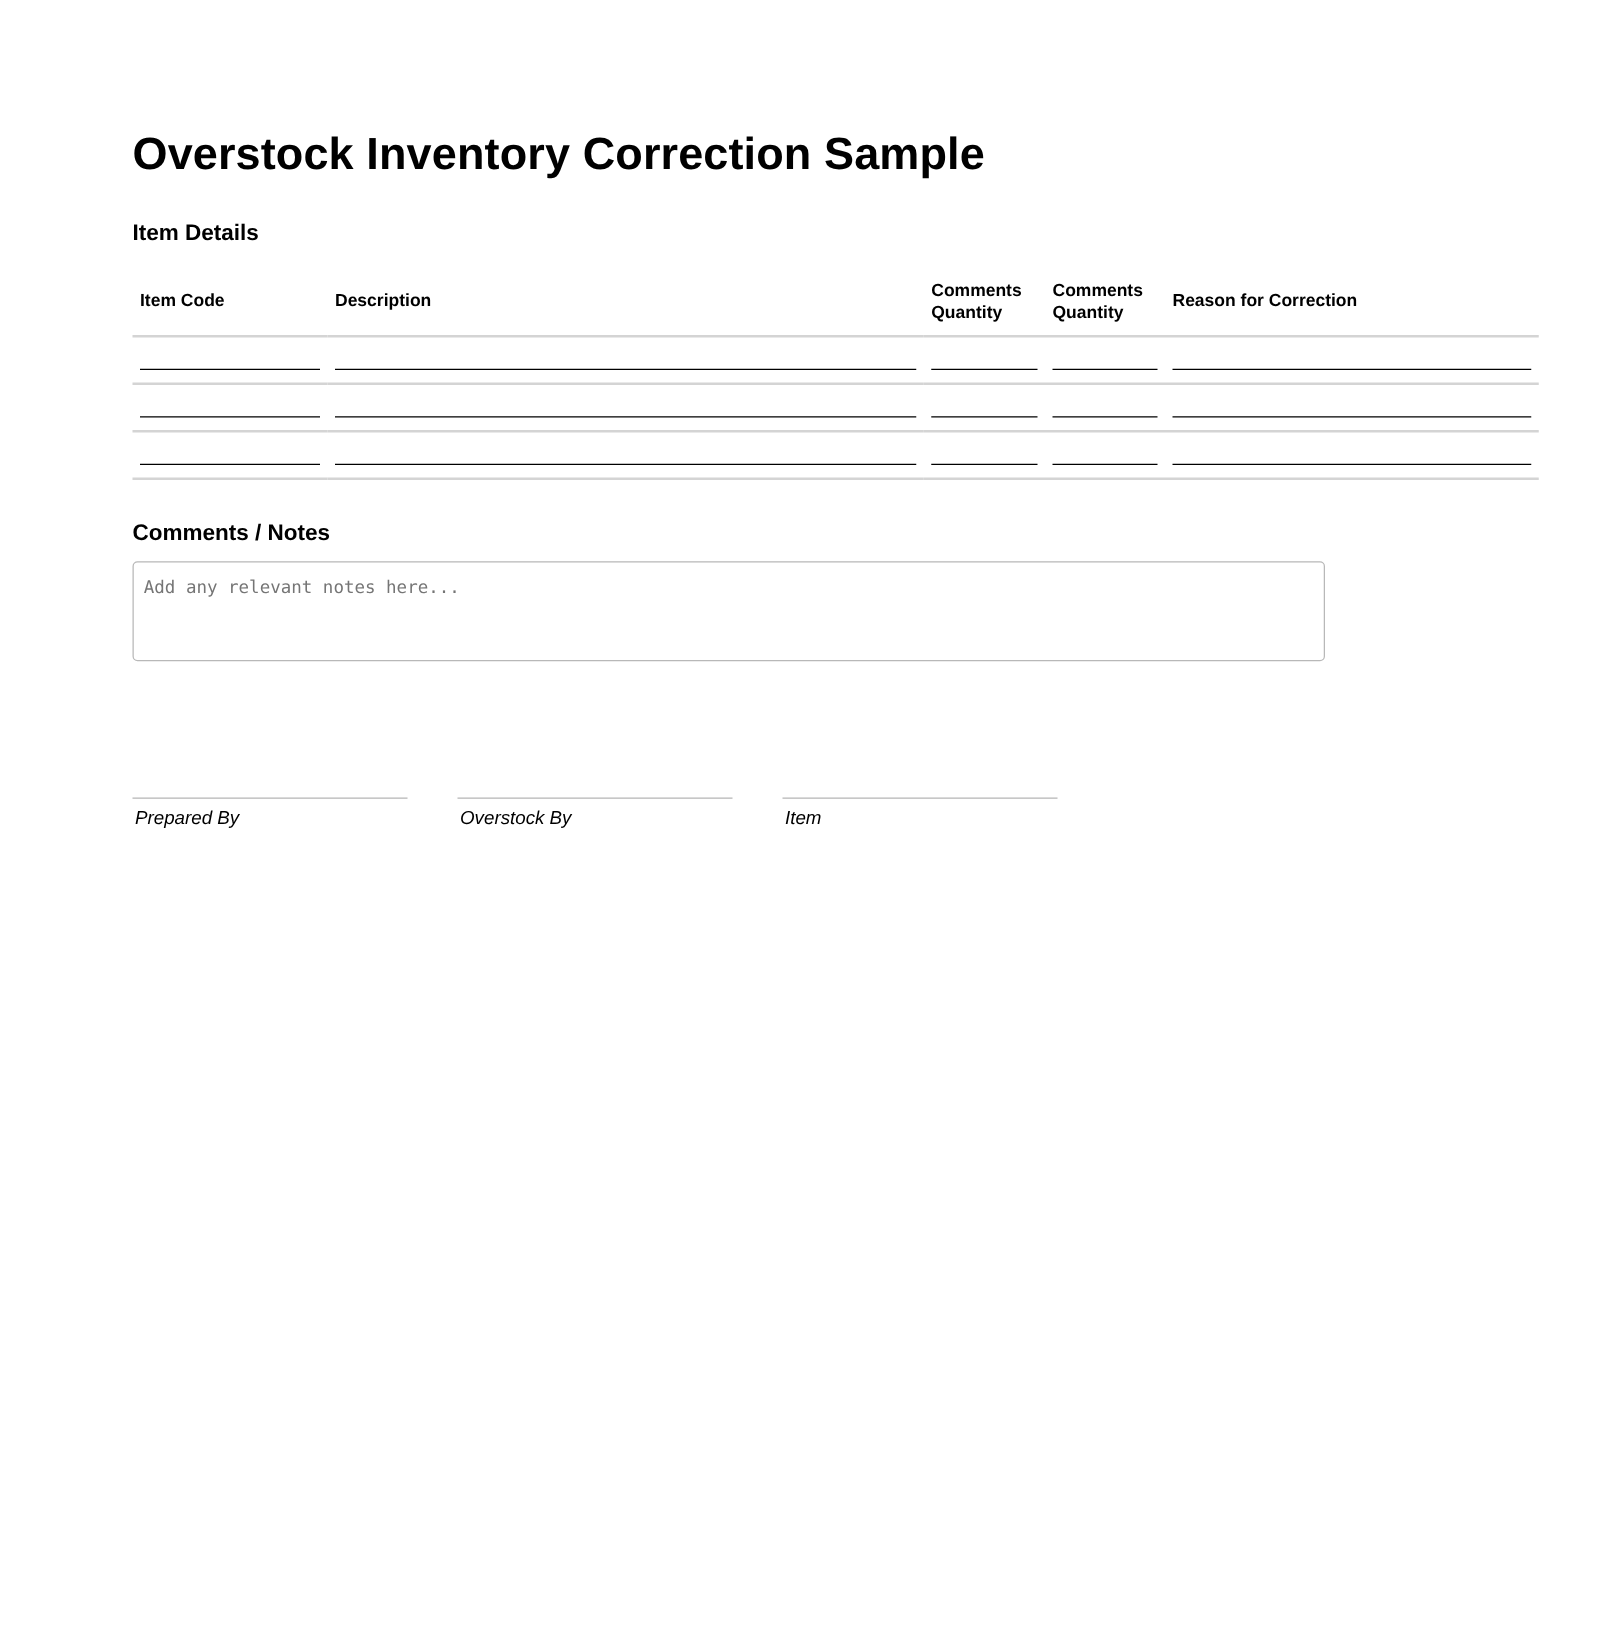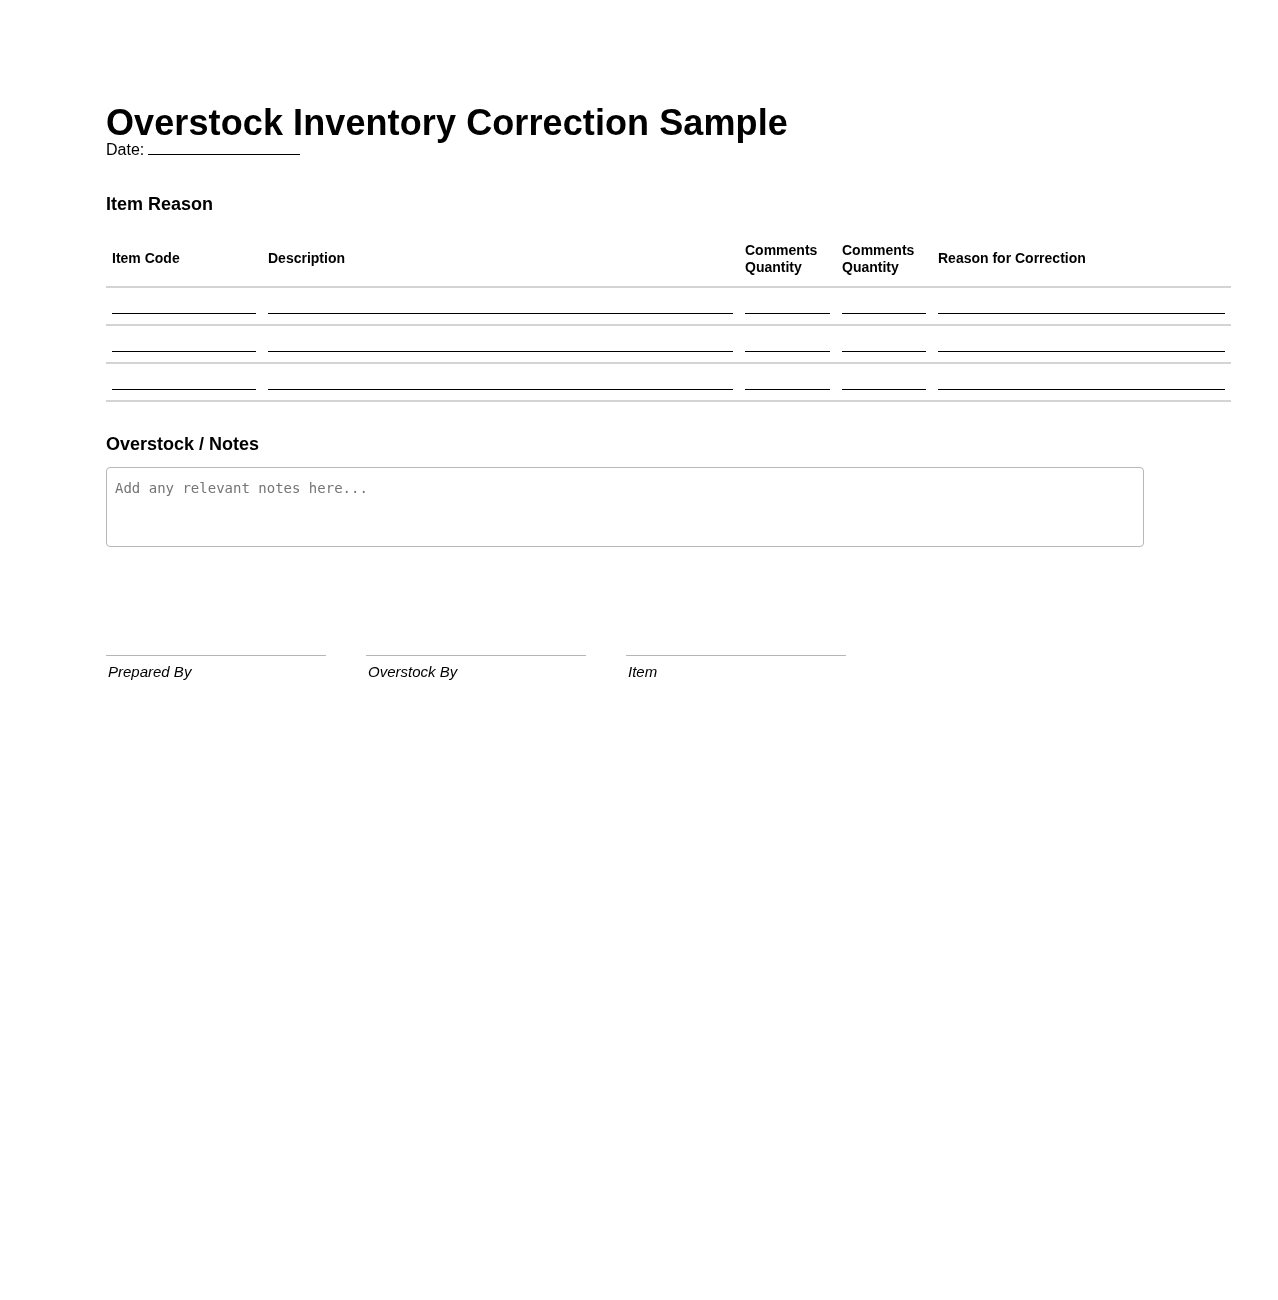--- a/index.html
+++ b/index.html
@@ -30,41 +30,38 @@
   td {
     padding: 0 6px; height: 36px; border-bottom: 2px solid #d4d4d4;
     vertical-align: middle;
   }
   .fill-line {
     display: block; width: 100%; border-bottom: 1.5px solid #000;
     height: 0; margin-top: 14px;
   }
   .section-notes { margin-top: 31px; }
   .notes-box {
-    margin-top: 12px; width: 1038px; height: 80px; box-sizing: border-box;
+    margin-top: 12px; width: 954px; height: 80px; box-sizing: border-box;
     border: 1px solid #b8b8b8; border-radius: 4px; padding: 12px 8px;
     font-family: "DejaVu Sans Mono", monospace; font-size: 14px; color: #4c1d95;
     resize: none; background: #fff;
   }
   .signatures { display: flex; gap: 40px; margin-top: 104px; }
   .sig { width: 220px; }
   .sig-line { border-top: 1px solid #b5b5b5; height: 0; }
   .sig-label { font-size: 15px; line-height: 18px; margin-top: 7px; padding-left: 2px; font-style: italic; }
 </style>
 </head>
 <body>
 
 <div class="page">
   <h1>Overstock Inventory Correction Sample</h1>
-  <div class="date-line">
-    <span>Date:</span><span class="blank-inline"></span>
-  </div>
 
   <div class="section-items">
-    <h2>Item Reason</h2>
+    <h2>Item Details</h2>
     <table>
       <colgroup>
         <col style="width:156px">
           <col style="width:477px">
           <col style="width:97px">
           <col style="width:96px">
           <col style="width:299px">
       </colgroup>
       <thead>
         <tr>
@@ -125,21 +122,21 @@
             </td>
           <td>
               <span class="fill-line"></span>
             </td>
         </tr>
       </tbody>
     </table>
   </div>
 
   <div class="section-notes">
-    <h2>Overstock / Notes</h2>
+    <h2>Comments / Notes</h2>
     <textarea class="notes-box" placeholder="Add any relevant notes here..." style=""></textarea>
   </div>
 
   <div class="signatures">
     <div class="sig">
       <div class="sig-line"></div>
       <div class="sig-label">Prepared By</div>
     </div>
     <div class="sig">
       <div class="sig-line"></div>

